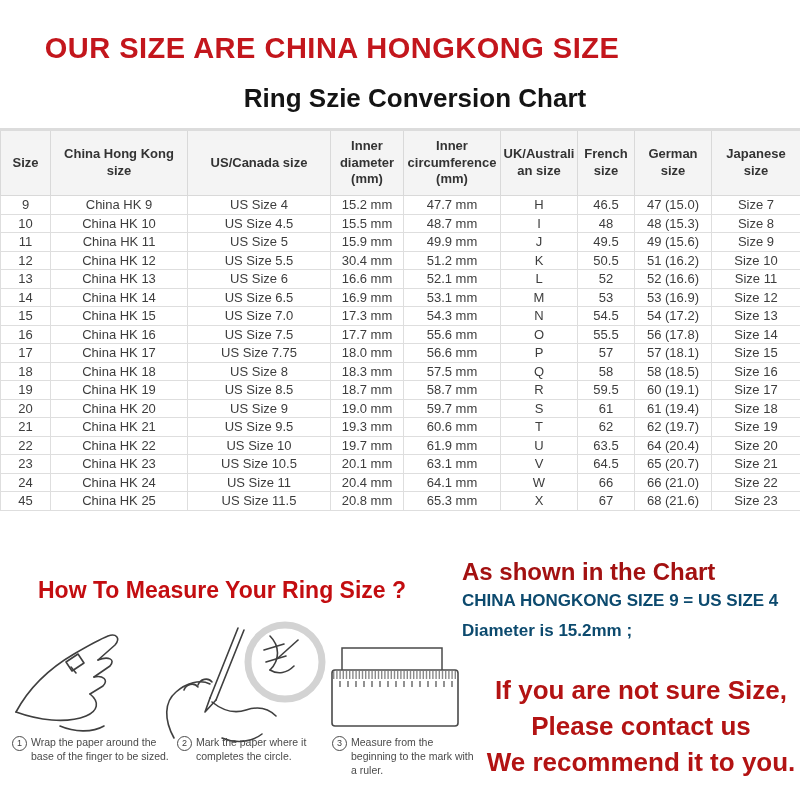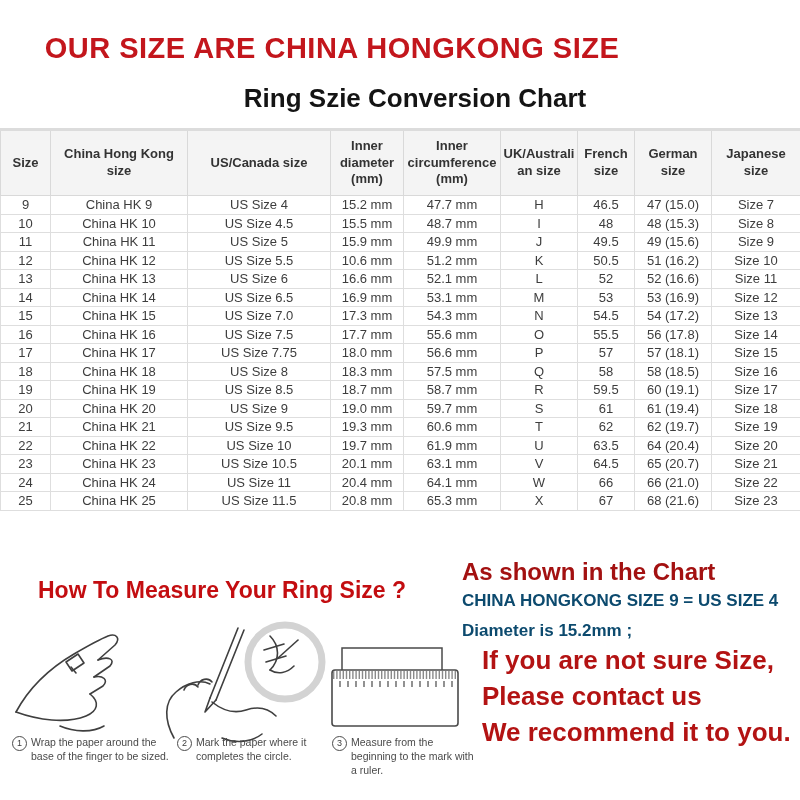--- a/index.html
+++ b/index.html
@@ -58,21 +58,21 @@
   .step-text { font-size:10.5px; line-height:1.35; color:#4a4a4a; }
 
   .note-heading {
     position:absolute; left:462px; top:558px; width:330px;
     font-size:24px; font-weight:bold; color:#a31111;
   }
   .note-lines { position:absolute; left:462px; top:586px; width:335px; }
   .note-line {
     font-size:17px; font-weight:bold; color:#0c4a6e; line-height:30px;
   }
-  .contact-lines { position:absolute; left:482px; top:642px; width:318px; }
+  .contact-lines { position:absolute; left:482px; top:672px; width:318px;text-align:center; }
   .contact-line {
     font-size:26px; font-weight:bold; color:#b31313; line-height:36px;
   }
 
   .line-art { stroke:#3f3f3f; stroke-width:1.6; fill:none;
               stroke-linecap:round; stroke-linejoin:round; }
 </style>
 </head>
 <body>
 
@@ -137,21 +137,21 @@
           <td>49.9 mm</td>
           <td>J</td>
           <td>49.5</td>
           <td>49 (15.6)</td>
           <td>Size 9</td>
         </tr>
         <tr>
           <td>12</td>
           <td>China HK 12</td>
           <td>US Size 5.5</td>
-          <td>10.6 mm</td>
+          <td>30.4 mm</td>
           <td>51.2 mm</td>
           <td>K</td>
           <td>50.5</td>
           <td>51 (16.2)</td>
           <td>Size 10</td>
         </tr>
         <tr>
           <td>13</td>
           <td>China HK 13</td>
           <td>US Size 6</td>
@@ -277,21 +277,21 @@
           <td>China HK 24</td>
           <td>US Size 11</td>
           <td>20.4 mm</td>
           <td>64.1 mm</td>
           <td>W</td>
           <td>66</td>
           <td>66 (21.0)</td>
           <td>Size 22</td>
         </tr>
         <tr>
-          <td>25</td>
+          <td>45</td>
           <td>China HK 25</td>
           <td>US Size 11.5</td>
           <td>20.8 mm</td>
           <td>65.3 mm</td>
           <td>X</td>
           <td>67</td>
           <td>68 (21.6)</td>
           <td>Size 23</td>
         </tr>
       </tbody>

